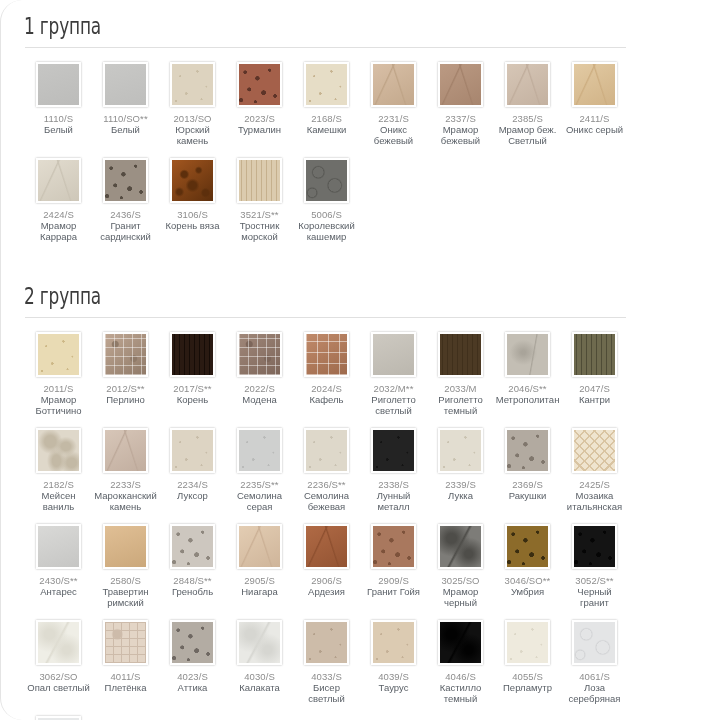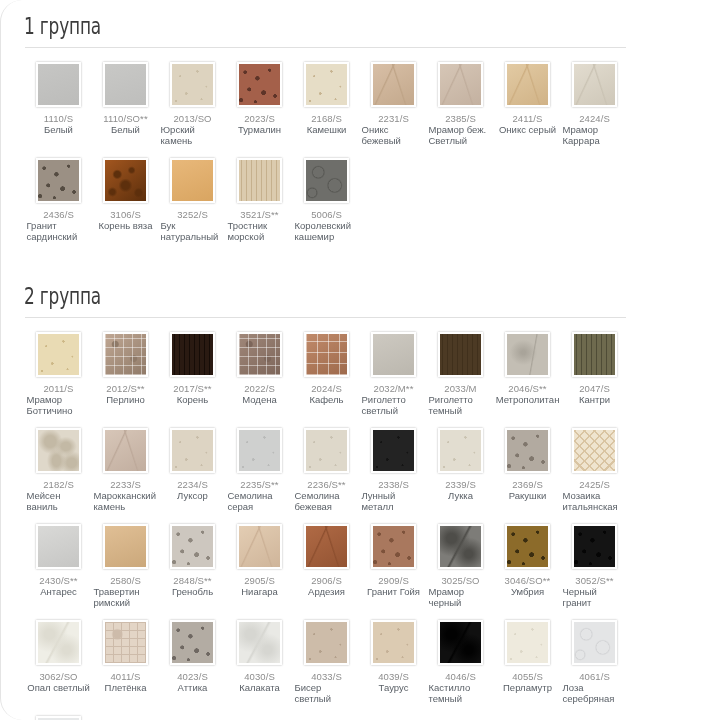--- a/index.html
+++ b/index.html
@@ -43,20 +43,21 @@
   }
   .grid {
     display: flex;
     flex-wrap: wrap;
     padding: 14px 0 0 6px;
     align-content: flex-start;
   }
   .cell {
     width: 67px;
     margin-bottom: 12px;
+    text-align: center;
     display: flex;
     flex-direction: column;
     align-items: center;
   }
   .swatch {
     width: 45px;
     height: 45px;
     border: 2px solid #ffffff;
     box-shadow: 0 0 2px rgba(0,0,0,0.30);
     background-size: cover;
@@ -115,20 +116,25 @@
             <div class="swatch" style="background-color: rgb(230, 221, 198); background-image: radial-gradient(circle at 20% 30%, rgb(199, 180, 145) 0.9px, transparent 1.2px), radial-gradient(circle at 62% 18%, rgb(199, 180, 145) 1.1px, transparent 1.4px), radial-gradient(circle at 84% 55%, rgb(199, 180, 145) 0.8px, transparent 1.1px), radial-gradient(circle at 35% 72%, rgb(199, 180, 145) 1.2px, transparent 1.5px), radial-gradient(circle at 72% 86%, rgb(199, 180, 145) 0.9px, transparent 1.2px), radial-gradient(circle at 10% 90%, rgb(199, 180, 145) 1px, transparent 1.3px), linear-gradient(150deg, rgb(230, 221, 198), rgb(230, 221, 198));"></div>
             <div class="code">2168/S</div>
             <a class="name">Камешки</a>
           </div>
           <div class="cell">
             <div class="swatch" style="background-color: rgb(216, 191, 166); background-image: linear-gradient(115deg, transparent 33%, rgb(191, 164, 135) 35%, transparent 38%), linear-gradient(72deg, transparent 58%, rgb(191, 164, 135) 60%, transparent 63%), linear-gradient(150deg, rgb(216, 191, 166) 0%, rgb(191, 164, 135) 120%);"></div>
             <div class="code">2231/S</div>
             <a class="name">Оникс бежевый</a>
           </div>
           <div class="cell">
+            <div class="swatch" style="background-color: rgb(187, 154, 131); background-image: linear-gradient(115deg, transparent 33%, rgb(163, 129, 106) 35%, transparent 38%), linear-gradient(72deg, transparent 58%, rgb(163, 129, 106) 60%, transparent 63%), linear-gradient(150deg, rgb(187, 154, 131) 0%, rgb(163, 129, 106) 120%);"></div>
+            <div class="code">2337/S</div>
+            <a class="name">Мрамор бежевый</a>
+          </div>
+          <div class="cell">
             <div class="swatch" style="background-color: rgb(214, 198, 182); background-image: linear-gradient(115deg, transparent 33%, rgb(192, 173, 156) 35%, transparent 38%), linear-gradient(72deg, transparent 58%, rgb(192, 173, 156) 60%, transparent 63%), linear-gradient(150deg, rgb(214, 198, 182) 0%, rgb(192, 173, 156) 120%);"></div>
             <div class="code">2385/S</div>
             <a class="name">Мрамор беж. Светлый</a>
           </div>
           <div class="cell">
             <div class="swatch" style="background-color: rgb(226, 202, 163); background-image: linear-gradient(115deg, transparent 33%, rgb(205, 174, 129) 35%, transparent 38%), linear-gradient(72deg, transparent 58%, rgb(205, 174, 129) 60%, transparent 63%), linear-gradient(150deg, rgb(226, 202, 163) 0%, rgb(205, 174, 129) 120%);"></div>
             <div class="code">2411/S</div>
             <a class="name">Оникс серый</a>
           </div>
           <div class="cell">
@@ -138,25 +144,20 @@
           </div>
           <div class="cell">
             <div class="swatch" style="background-color: rgb(155, 144, 132); background-image: radial-gradient(circle at 15% 20%, rgb(85, 76, 66) 1.6px, transparent 2px), radial-gradient(circle at 45% 35%, rgb(85, 76, 66) 2px, transparent 2.4px), radial-gradient(circle at 75% 15%, rgb(85, 76, 66) 1.4px, transparent 1.8px), radial-gradient(circle at 25% 62%, rgb(85, 76, 66) 1.8px, transparent 2.2px), radial-gradient(circle at 60% 70%, rgb(85, 76, 66) 2.2px, transparent 2.6px), radial-gradient(circle at 88% 78%, rgb(85, 76, 66) 1.6px, transparent 2px), radial-gradient(circle at 5% 88%, rgb(85, 76, 66) 1.9px, transparent 2.3px), radial-gradient(circle at 40% 92%, rgb(85, 76, 66) 1.3px, transparent 1.7px), linear-gradient(130deg, rgb(155, 144, 132), rgb(155, 144, 132));"></div>
             <div class="code">2436/S</div>
             <a class="name">Гранит сардинский</a>
           </div>
           <div class="cell">
             <div class="swatch" style="background-color: rgb(162, 86, 31); background-image: radial-gradient(circle at 30% 35%, rgb(93, 47, 12) 3px, transparent 5px), radial-gradient(circle at 65% 25%, rgb(93, 47, 12) 2px, transparent 4px), radial-gradient(circle at 50% 62%, rgb(93, 47, 12) 4px, transparent 7px), radial-gradient(circle at 18% 78%, rgb(93, 47, 12) 2.5px, transparent 5px), radial-gradient(circle at 82% 80%, rgb(93, 47, 12) 3px, transparent 5px), linear-gradient(140deg, rgb(162, 86, 31), rgb(93, 47, 12));"></div>
             <div class="code">3106/S</div>
             <a class="name">Корень вяза</a>
-          </div>
-          <div class="cell">
-            <div class="swatch" style="background-color: rgb(232, 184, 122); background-image: linear-gradient(160deg, rgb(232, 184, 122) 0%, rgb(217, 165, 97) 100%);"></div>
-            <div class="code">3252/S</div>
-            <a class="name">Бук натуральный</a>
           </div>
           <div class="cell">
             <div class="swatch" style="background-color: rgb(219, 203, 174); background-image: repeating-linear-gradient(90deg, rgb(219, 203, 174) 0px, rgb(219, 203, 174) 2px, rgb(197, 176, 141) 2px, rgb(197, 176, 141) 3px, rgb(219, 203, 174) 3px, rgb(219, 203, 174) 5px), linear-gradient(90deg, rgb(219, 203, 174), rgb(219, 203, 174));"></div>
             <div class="code">3521/S**</div>
             <a class="name">Тростник морской</a>
           </div>
           <div class="cell">
             <div class="swatch" style="background-color: rgb(110, 110, 106); background-image: radial-gradient(circle at 30% 30%, transparent 5px, rgb(88, 88, 84) 5.5px, transparent 7px), radial-gradient(circle at 70% 62%, transparent 6px, rgb(88, 88, 84) 6.5px, transparent 8px), radial-gradient(circle at 15% 80%, transparent 4px, rgb(88, 88, 84) 4.5px, transparent 6px), linear-gradient(140deg, rgb(110, 110, 106), rgb(110, 110, 106));"></div>
             <div class="code">5006/S</div>
             <a class="name">Королевский кашемир</a>

